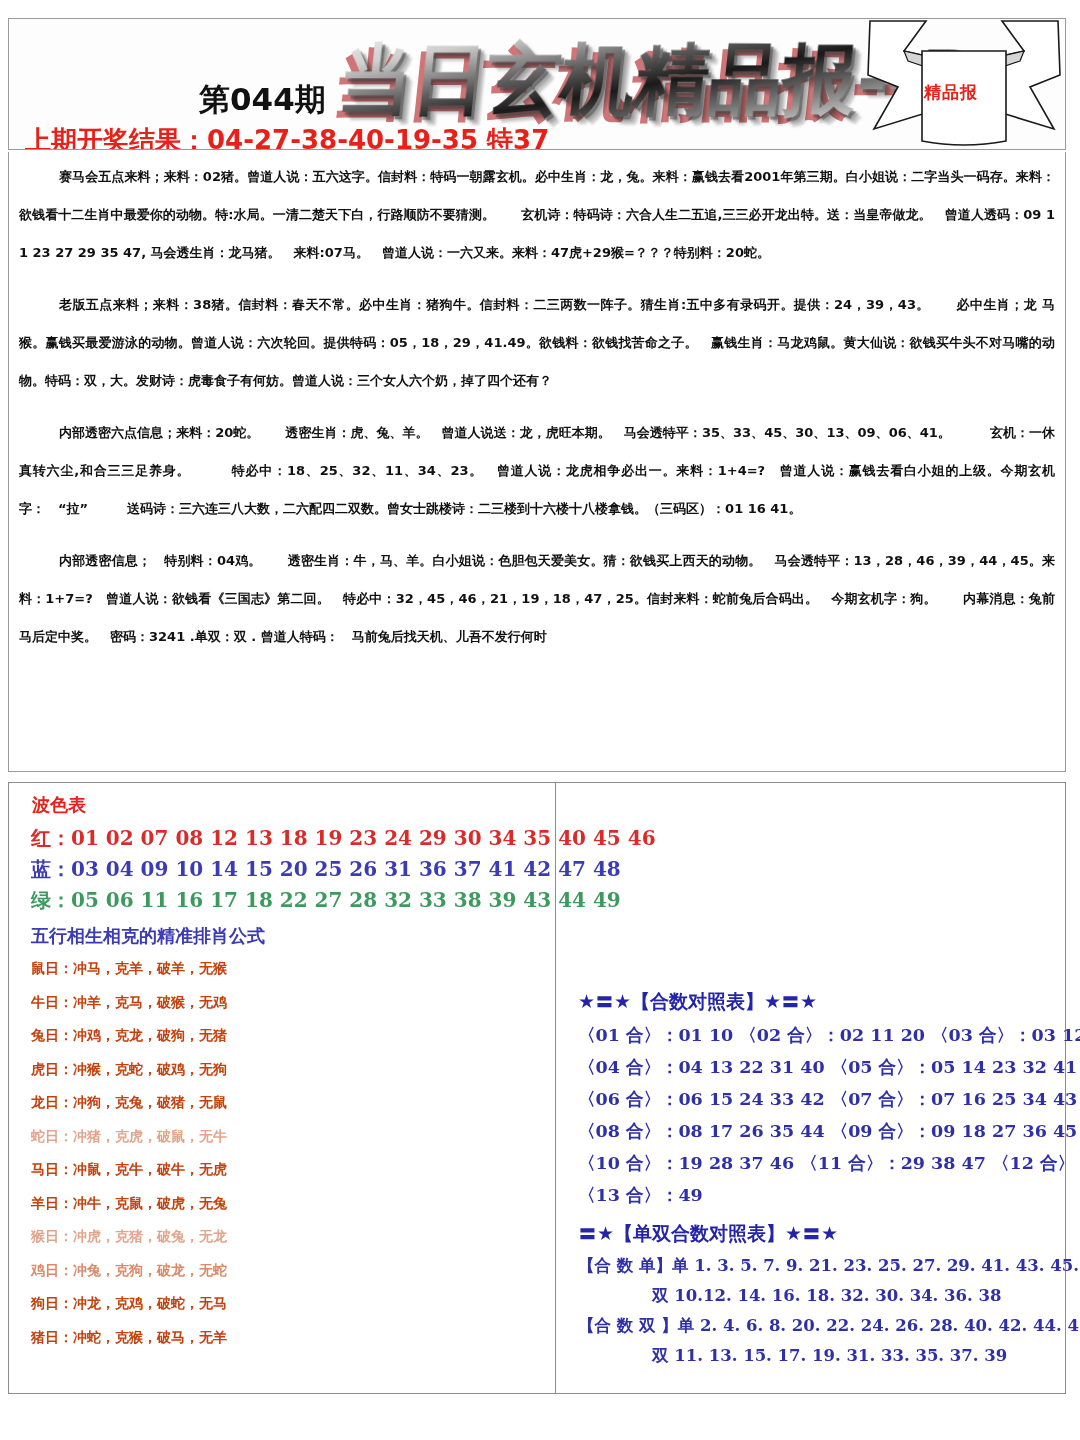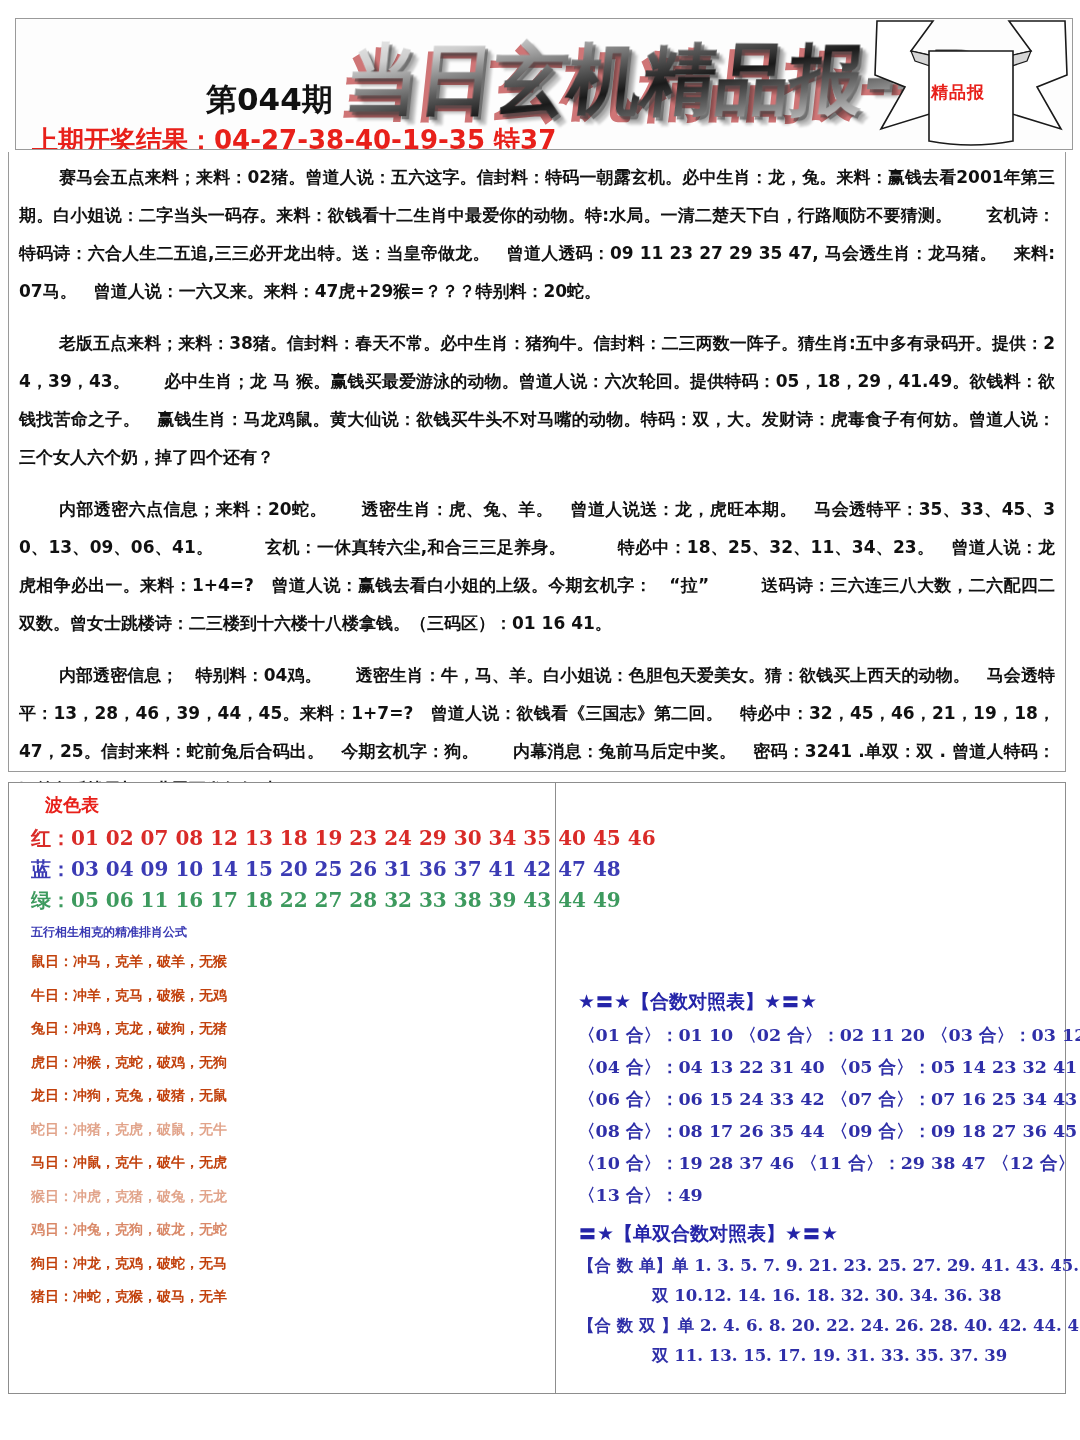--- a/index.html
+++ b/index.html
@@ -7,21 +7,21 @@
   body{
     width:1080px;height:1440px;
     background:#ffffff;
     font-family:"DejaVu Sans","Liberation Sans",sans-serif;
     overflow:hidden;
   }
   .page{position:relative;width:1080px;height:1440px;background:#fff;}
 
   
   .header{
-    position:absolute;left:15px;top:18px;width:1058px;height:132px;
+    position:absolute;left:8px;top:18px;width:1058px;height:132px;
     border:1px solid #9a9a9a;
     background:#fdfdfd;
     box-sizing:border-box;
     overflow:hidden;
   }
   .issue{
     position:absolute;left:190px;top:60px;
     font-size:31px;font-weight:bold;color:#111;
     font-family:"DejaVu Sans","Liberation Sans",sans-serif;
     letter-spacing:0px;white-space:nowrap;
@@ -65,21 +65,21 @@
   }
 
   
   .body-box{
     position:absolute;left:8px;top:152px;width:1058px;height:620px;
     border:1px solid #9a9a9a;border-top:none;
     box-sizing:border-box;background:#fff;
     padding:6px 10px 4px 10px;
   }
   .para{
-    font-size:17px;
+    font-size:13px;
     line-height:38px;
     color:#111;
     font-weight:bold;
     text-align:justify;
     text-justify:inter-character;
     letter-spacing:0px;
     font-family:"DejaVu Sans","Liberation Sans",sans-serif;
     margin:0 0 14px 0;
     text-indent:40px;
     word-break:break-all;
@@ -96,33 +96,33 @@
     width:547px;box-sizing:border-box;
     border-right:1px solid #8d8d8d;
     padding:8px 10px 4px 22px;
   }
   .col-right{
     flex:1;box-sizing:border-box;
     padding:206px 10px 4px 22px;
   }
   .bo-title{
     font-size:18px;font-weight:bold;color:#e8201a;
-    margin:2px 0 6px 14px;
+    margin:2px 0 6px 1px;
     font-family:"DejaVu Sans","Liberation Sans",sans-serif;
   }
   .bo-row{
     font-size:20px;line-height:31px;font-weight:bold;
     white-space:nowrap;
     font-family:"DejaVu Serif","Liberation Serif",serif;
   }
   .bo-red{color:#d92b28;}
   .bo-blue{color:#3b3bb4;text-align:right;}
   .bo-green{color:#3d9a5e;}
   .wx-title{
-    font-size:12px;font-weight:bold;color:#3b3bb4;
+    font-size:18px;font-weight:bold;color:#3b3bb4;
     margin:8px 0 4px 0;
     font-family:"DejaVu Sans","Liberation Sans",sans-serif;
   }
   .sx-row{
     font-size:14px;line-height:33.5px;font-weight:bold;color:#c2410c;
     white-space:nowrap;
     font-family:"DejaVu Sans","Liberation Sans",sans-serif;
   }
   .sx-row.faded{opacity:.48;}
   .sx-row.faded2{opacity:.62;}
@@ -203,20 +203,21 @@
 
       <div class="wx-title">五行相生相克的精准排肖公式</div>
 
       <div class="sx-row">鼠日：冲马，克羊，破羊，无猴</div>
       <div class="sx-row">牛日：冲羊，克马，破猴，无鸡</div>
       <div class="sx-row">兔日：冲鸡，克龙，破狗，无猪</div>
       <div class="sx-row">虎日：冲猴，克蛇，破鸡，无狗</div>
       <div class="sx-row">龙日：冲狗，克兔，破猪，无鼠</div>
       <div class="sx-row faded">蛇日：冲猪，克虎，破鼠，无牛</div>
       <div class="sx-row">马日：冲鼠，克牛，破牛，无虎</div>
+      <div class="sx-row">羊日：冲牛，克鼠，破虎，无兔</div>
       <div class="sx-row faded">猴日：冲虎，克猪，破兔，无龙</div>
       <div class="sx-row faded2">鸡日：冲兔，克狗，破龙，无蛇</div>
       <div class="sx-row">狗日：冲龙，克鸡，破蛇，无马</div>
       <div class="sx-row">猪日：冲蛇，克猴，破马，无羊</div>
     </div>
 
     <div class="col-right">
 
       <div class="hs-title">★〓★【合数对照表】★〓★</div>
       <div class="hs-row">〈01 合〉：01 10 〈02 合〉：02 11 20 〈03 合〉：03 12 21 30</div>

